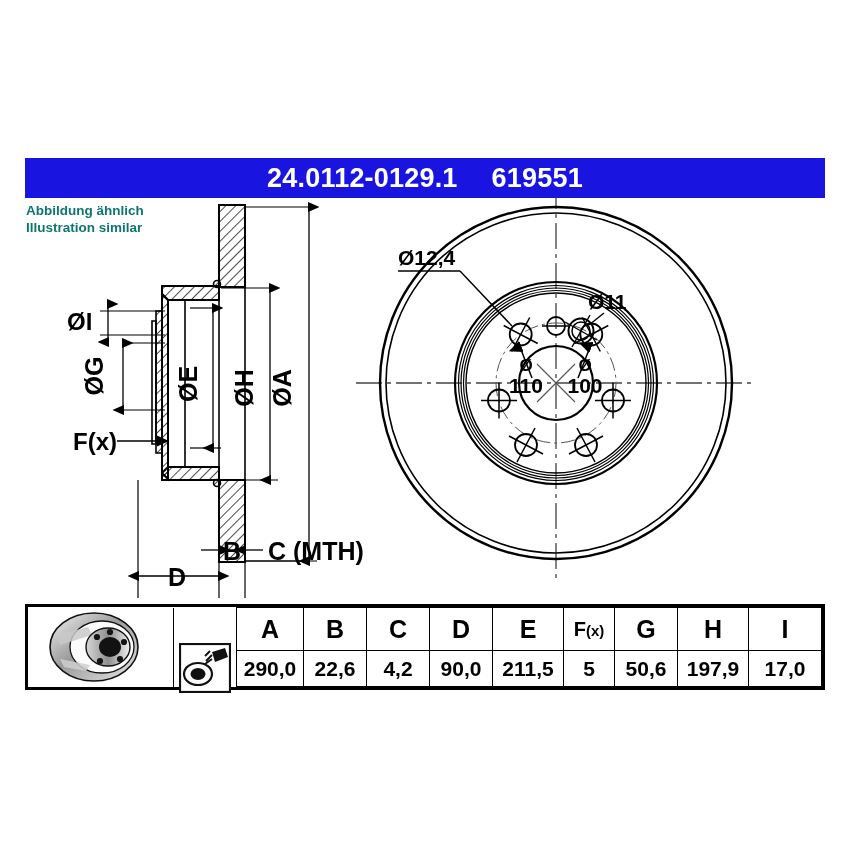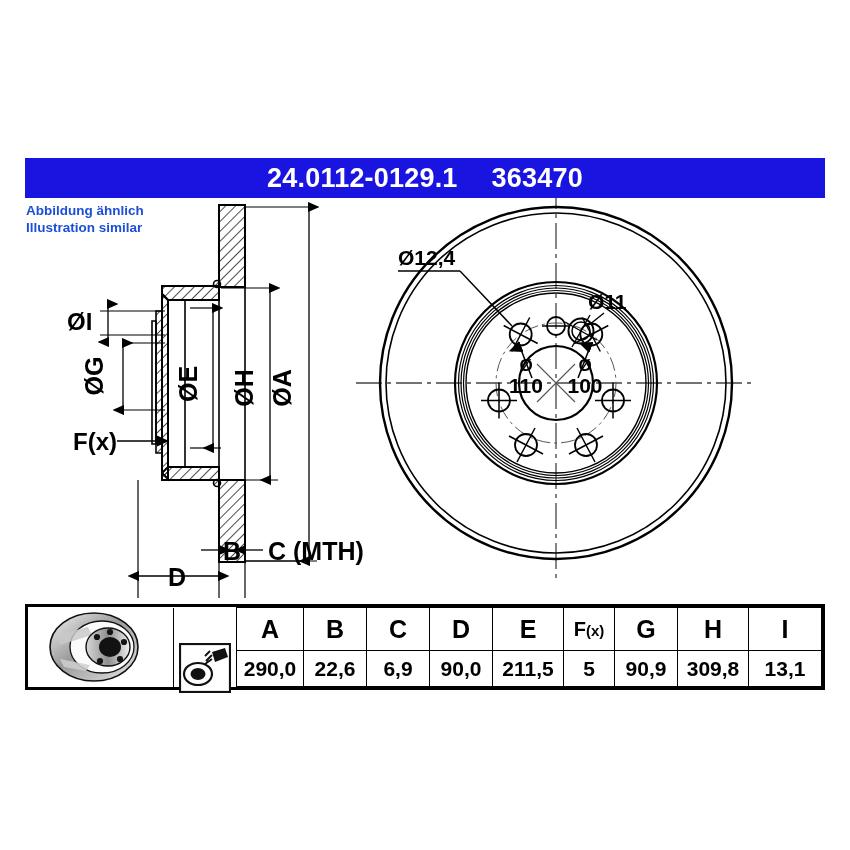--- a/index.html
+++ b/index.html
@@ -42,21 +42,21 @@
     line-height: 1;
     white-space: nowrap;
   }
   
   #illus-note {
     position: absolute;
     left: 26px;
     top: 202px;
     font-size: 13.5px;
     font-weight: bold;
-    color: #1d4ed8;
+    color: #0f766e;
     line-height: 1.28;
     white-space: nowrap;
   }
   
   #drawing-area {
     position: absolute;
     left: 25px;
     top: 198px;
     width: 800px;
     height: 402px;
@@ -117,21 +117,21 @@
     transform: translate(-50%, -8%);
   }
 </style>
 </head>
 <body>
 
 <div id="sheet">
 
   <div id="header-banner">
     <span class="hdr-text">24.0112-0129.1</span>
-    <span class="hdr-text">363470</span>
+    <span class="hdr-text">619551</span>
   </div>
 
   <div id="illus-note">
     <div>Abbildung ähnlich</div>
     <div>Illustration similar</div>
   </div>
 
   <div id="drawing-area">
     <svg width="800" height="402" viewBox="0 0 800 402" xmlns="http://www.w3.org/2000/svg">
       <defs>
@@ -393,25 +393,25 @@
         <td style="width:62px">D</td>
         <td style="width:70px">E</td>
         <td class="fx-head" style="width:50px"><span>F</span><span class="fx-sub">(x)</span></td>
         <td style="width:62px">G</td>
         <td style="width:70px">H</td>
         <td>I</td>
       </tr>
       <tr>
         <td class="val">290,0</td>
         <td class="val">22,6</td>
-        <td class="val">6,9</td>
+        <td class="val">4,2</td>
         <td class="val">90,0</td>
         <td class="val">211,5</td>
         <td class="val">5</td>
-        <td class="val">90,9</td>
-        <td class="val">309,8</td>
-        <td class="val">13,1</td>
+        <td class="val">50,6</td>
+        <td class="val">197,9</td>
+        <td class="val">17,0</td>
       </tr>
     </tbody>
       </table>
   </div>
 
 </div>
 
 </body></html>

